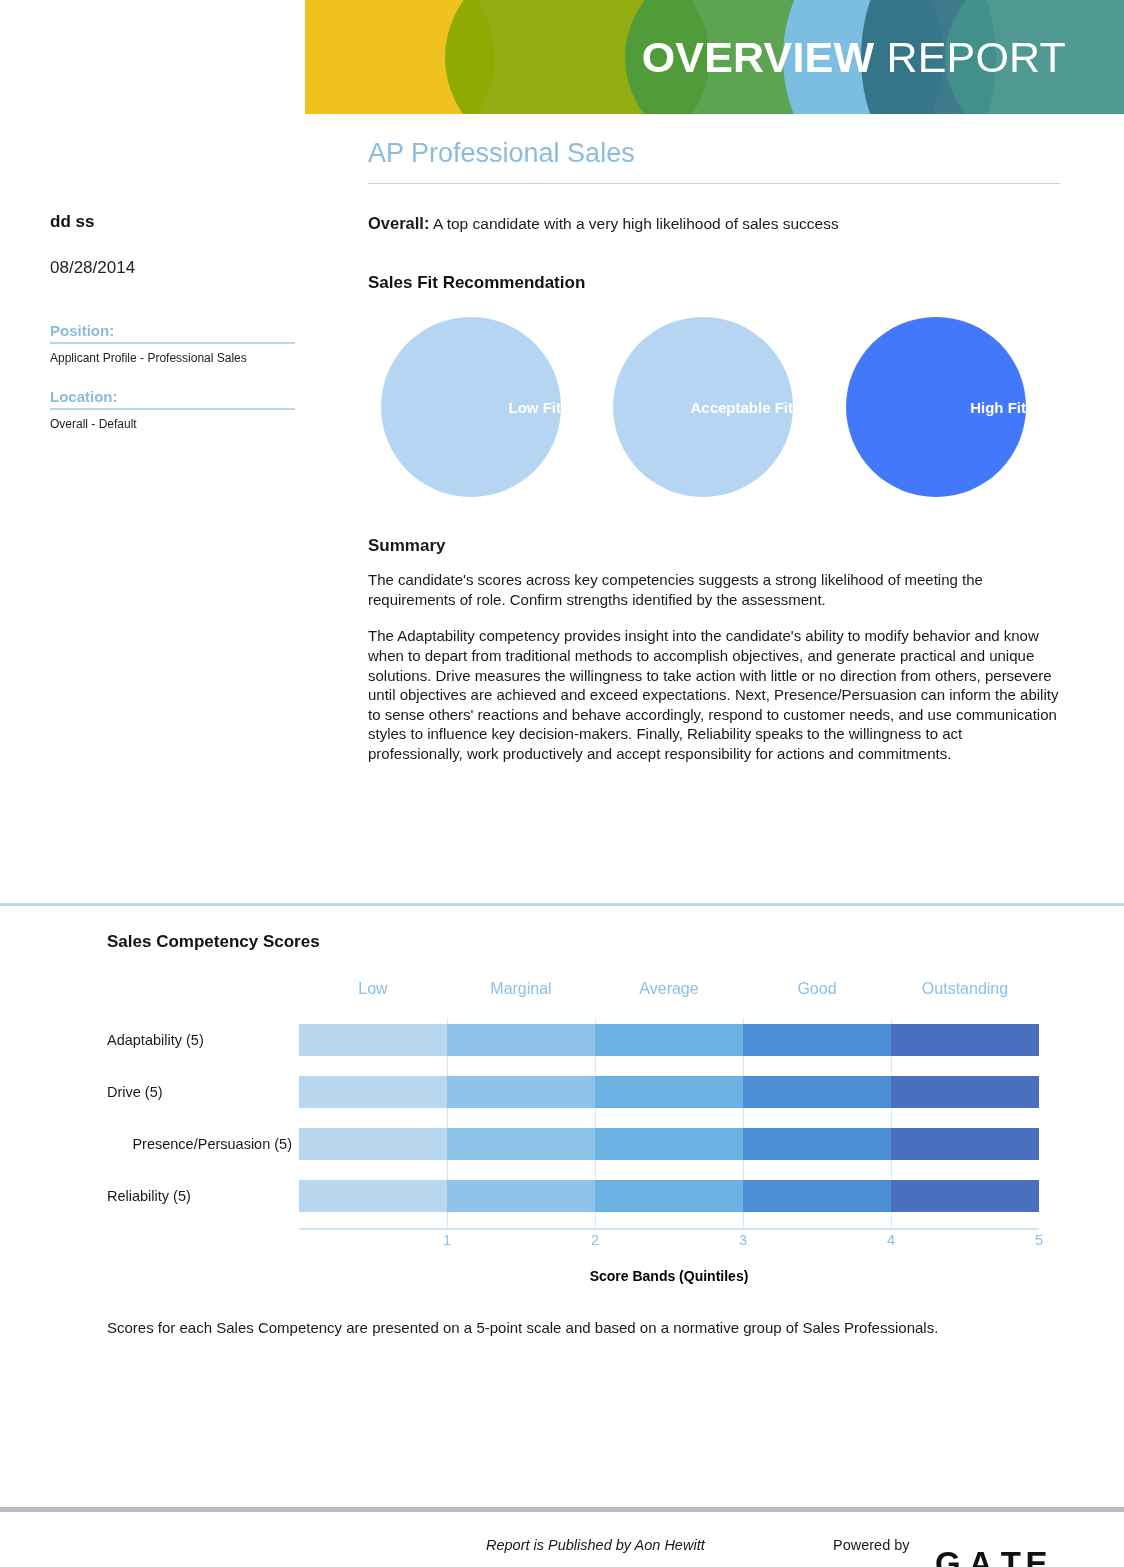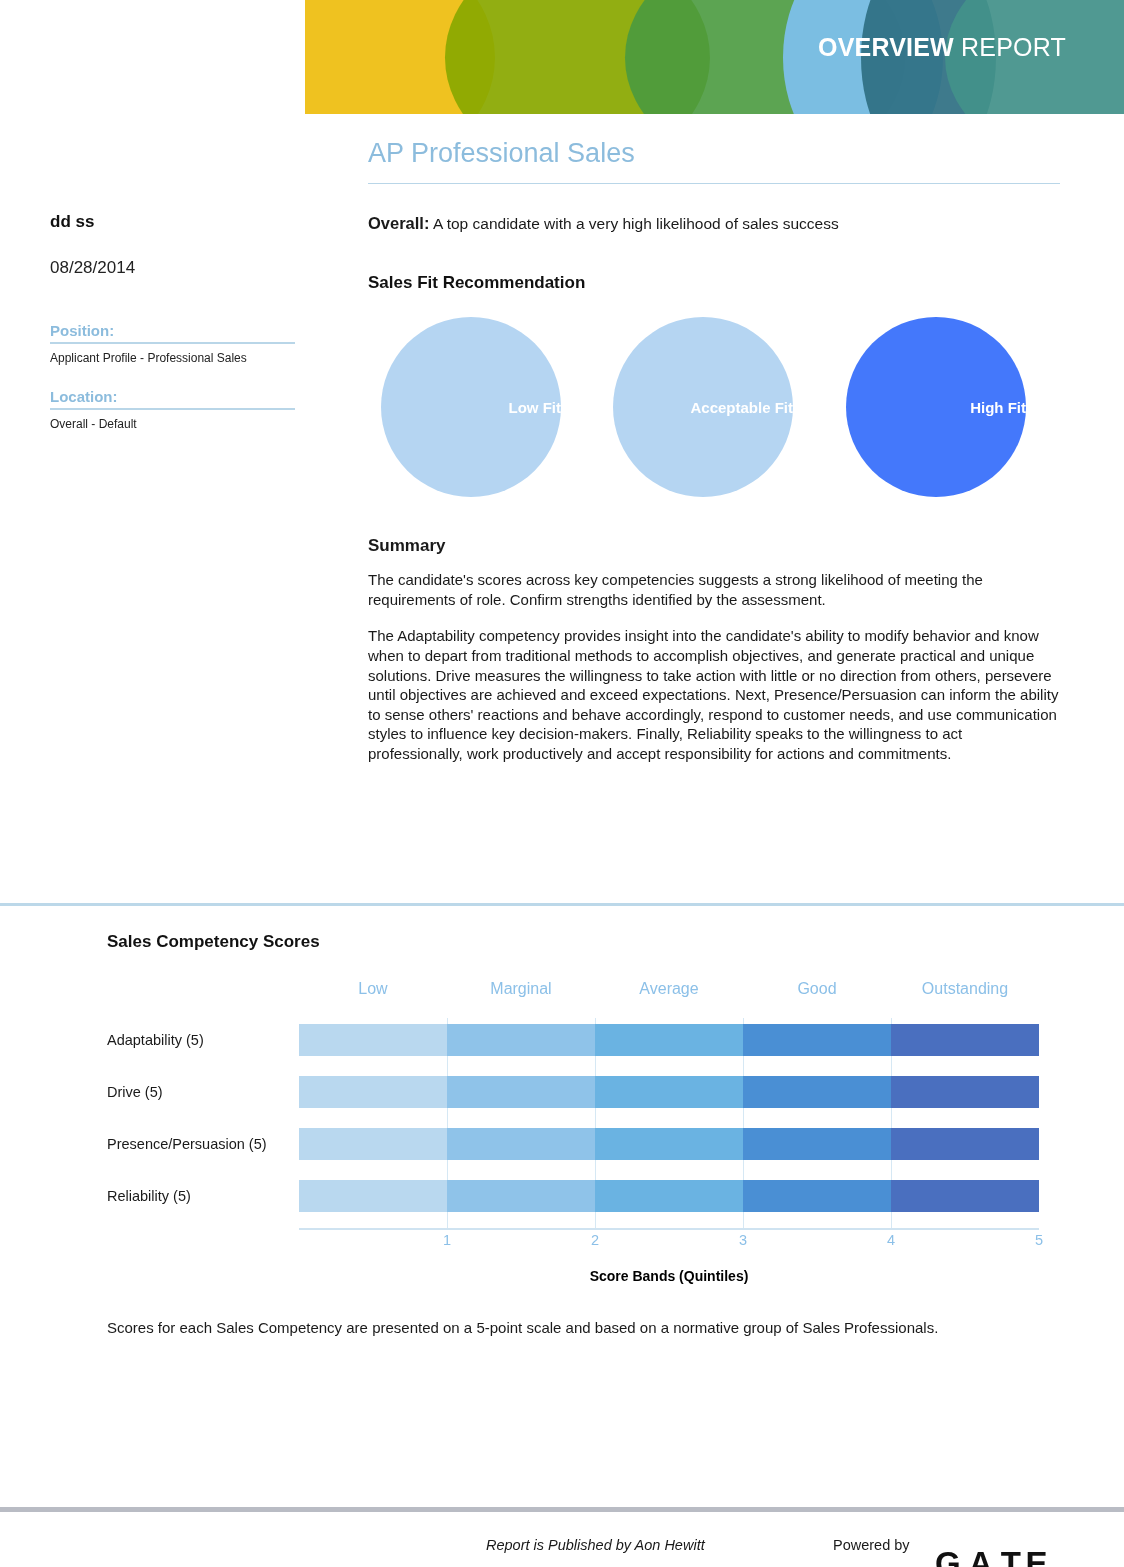--- a/index.html
+++ b/index.html
@@ -38,21 +38,21 @@
   .e1 { left: -60px;  width: 250px; background: #efc220; }
   .e2 { left: 140px;  width: 265px; background: #8aa800; opacity: .93; }
   .e3 { left: 320px;  width: 280px; background: #4a9a3f; opacity: .90; }
   .e4 { left: 478px;  width: 160px; background: #7ec0ef; opacity: .92; }
   .e5 { left: 556px;  width: 135px; background: #2e6f82; opacity: .92; }
   .e6 { left: 640px;  width: 300px; background: #43918a; opacity: .93; }
   .header-title {
     position: absolute;
     right: 58px;
     top: 33px;
-    font-size: 25px;
+    font-size: 43px;
     letter-spacing: .2px;
     color: #ffffff;
     white-space: nowrap;
     z-index: 5;
   }
   .header-title .strong { font-weight: bold; }
   .header-title .light  { font-weight: normal; }
 
   
   .sidebar {
@@ -412,21 +412,21 @@
             <div class="bar-seg" style="left: 0px; background: rgb(185, 216, 239);"></div>
             <div class="bar-seg" style="left: 148px; background: rgb(143, 195, 233);"></div>
             <div class="bar-seg" style="left: 296px; background: rgb(106, 179, 226);"></div>
             <div class="bar-seg" style="left: 444px; background: rgb(74, 143, 212);"></div>
             <div class="bar-seg" style="left: 592px; background: rgb(74, 111, 191);"></div>
           </div>
         </div>
       <div id="row-labels">
           <div class="row-label" style="top: 52px;">Adaptability (5)</div>
           <div class="row-label" style="top: 104px;">Drive (5)</div>
-          <div class="row-label" style="top: 156px;">Presence/Persuasion (5)</div>
+          <div class="row-label" style="top: 156px; text-align: right;">Presence/Persuasion (5)</div>
           <div class="row-label" style="top: 208px;">Reliability (5)</div>
         </div>
       <div id="ticks">
           <div class="tick" style="left: 340px;">1</div>
           <div class="tick" style="left: 488px;">2</div>
           <div class="tick" style="left: 636px;">3</div>
           <div class="tick" style="left: 784px;">4</div>
           <div class="tick" style="left: 932px;">5</div>
         </div>
       <div class="axis-title">Score Bands (Quintiles)</div>

